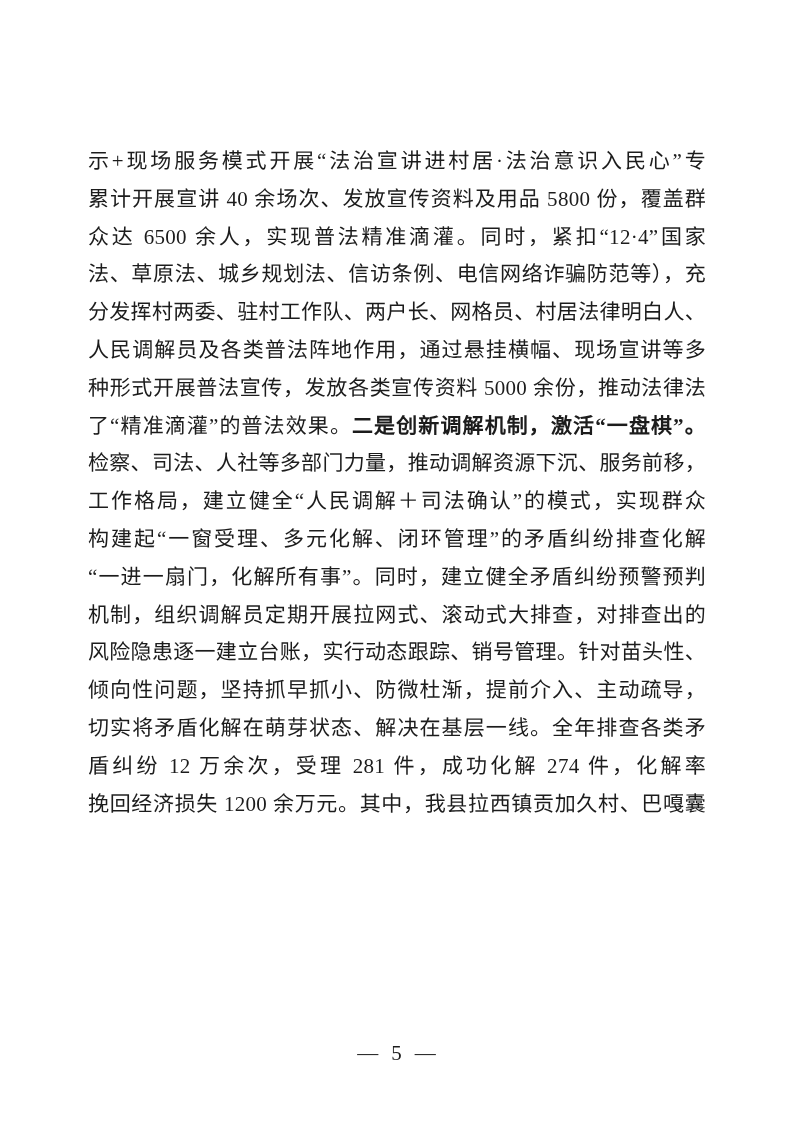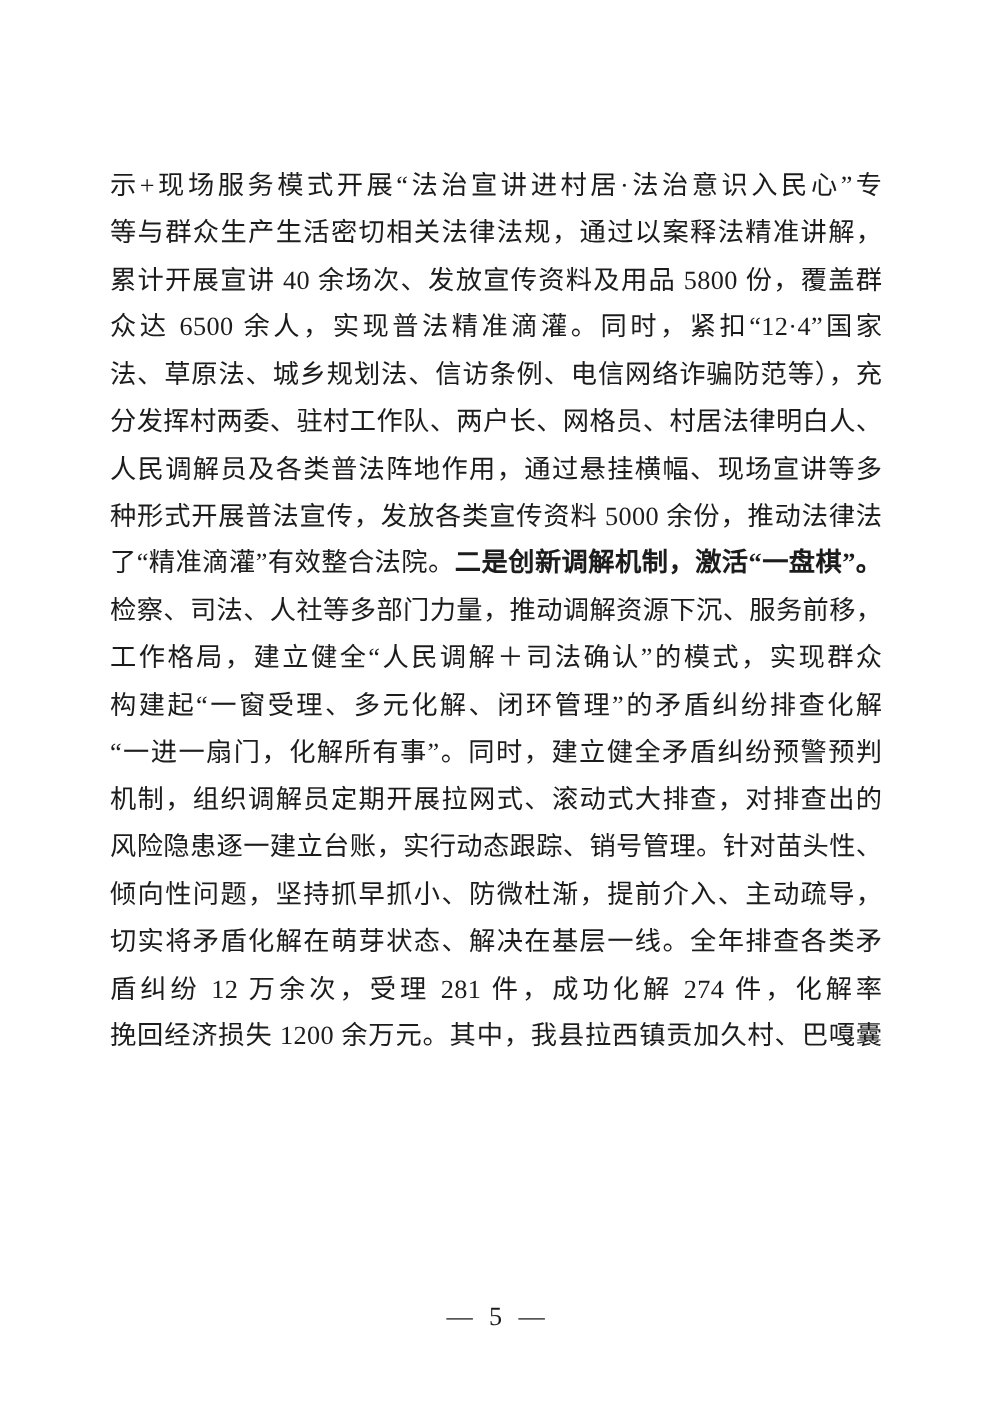--- a/index.html
+++ b/index.html
@@ -16,21 +16,21 @@
   .page {
     position: relative;
     width: 793px;
     height: 1122px;
     background: #ffffff;
     overflow: hidden;
   }
   .text-block {
     position: absolute;
     left: 88px;
-    top: 130px;
+    top: 143px;
     width: 618px;
   }
   .line {
     font-size: 21px;
     height: 37.8px;
     line-height: 37.8px;
     text-align: justify;
     text-align-last: justify;
     overflow: hidden;
     letter-spacing: 0.3px;
@@ -53,28 +53,27 @@
     color: #1c1c1c;
   }
 </style>
 </head>
 <body>
 
 <div class="page">
 
   <div class="text-block">
       <div class="line"><span>示+现场服务模式开展“法治宣讲进村居·法治意识入民心”专</span></div>
-      <div class="line"><span>等与群众生产生活密切相关法律法规，通过以案释法精准讲解，</span></div>
       <div class="line"><span>累计开展宣讲 40 余场次、发放宣传资料及用品 5800 份，覆盖群</span></div>
       <div class="line"><span>众达 6500 余人，实现普法精准滴灌。同时，紧扣“12·4”国家</span></div>
       <div class="line"><span>法、草原法、城乡规划法、信访条例、电信网络诈骗防范等），充</span></div>
       <div class="line"><span>分发挥村两委、驻村工作队、两户长、网格员、村居法律明白人、</span></div>
       <div class="line"><span>人民调解员及各类普法阵地作用，通过悬挂横幅、现场宣讲等多</span></div>
       <div class="line"><span>种形式开展普法宣传，发放各类宣传资料 5000 余份，推动法律法</span></div>
-      <div class="line"><span>了“精准滴灌”有效整合法院。</span><span class="bold">二是创新调解机制，激活“一盘棋”。</span></div>
+      <div class="line"><span>了“精准滴灌”的普法效果。</span><span class="bold">二是创新调解机制，激活“一盘棋”。</span></div>
       <div class="line"><span>检察、司法、人社等多部门力量，推动调解资源下沉、服务前移，</span></div>
       <div class="line"><span>工作格局，建立健全“人民调解＋司法确认”的模式，实现群众</span></div>
       <div class="line"><span>构建起“一窗受理、多元化解、闭环管理”的矛盾纠纷排查化解</span></div>
       <div class="line"><span>“一进一扇门，化解所有事”。同时，建立健全矛盾纠纷预警预判</span></div>
       <div class="line"><span>机制，组织调解员定期开展拉网式、滚动式大排查，对排查出的</span></div>
       <div class="line"><span>风险隐患逐一建立台账，实行动态跟踪、销号管理。针对苗头性、</span></div>
       <div class="line"><span>倾向性问题，坚持抓早抓小、防微杜渐，提前介入、主动疏导，</span></div>
       <div class="line"><span>切实将矛盾化解在萌芽状态、解决在基层一线。全年排查各类矛</span></div>
       <div class="line"><span>盾纠纷 12 万余次，受理 281 件，成功化解 274 件，化解率 96.5%，</span></div>
       <div class="line"><span>挽回经济损失 1200 余万元。其中，我县拉西镇贡加久村、巴嘎囊</span></div>

